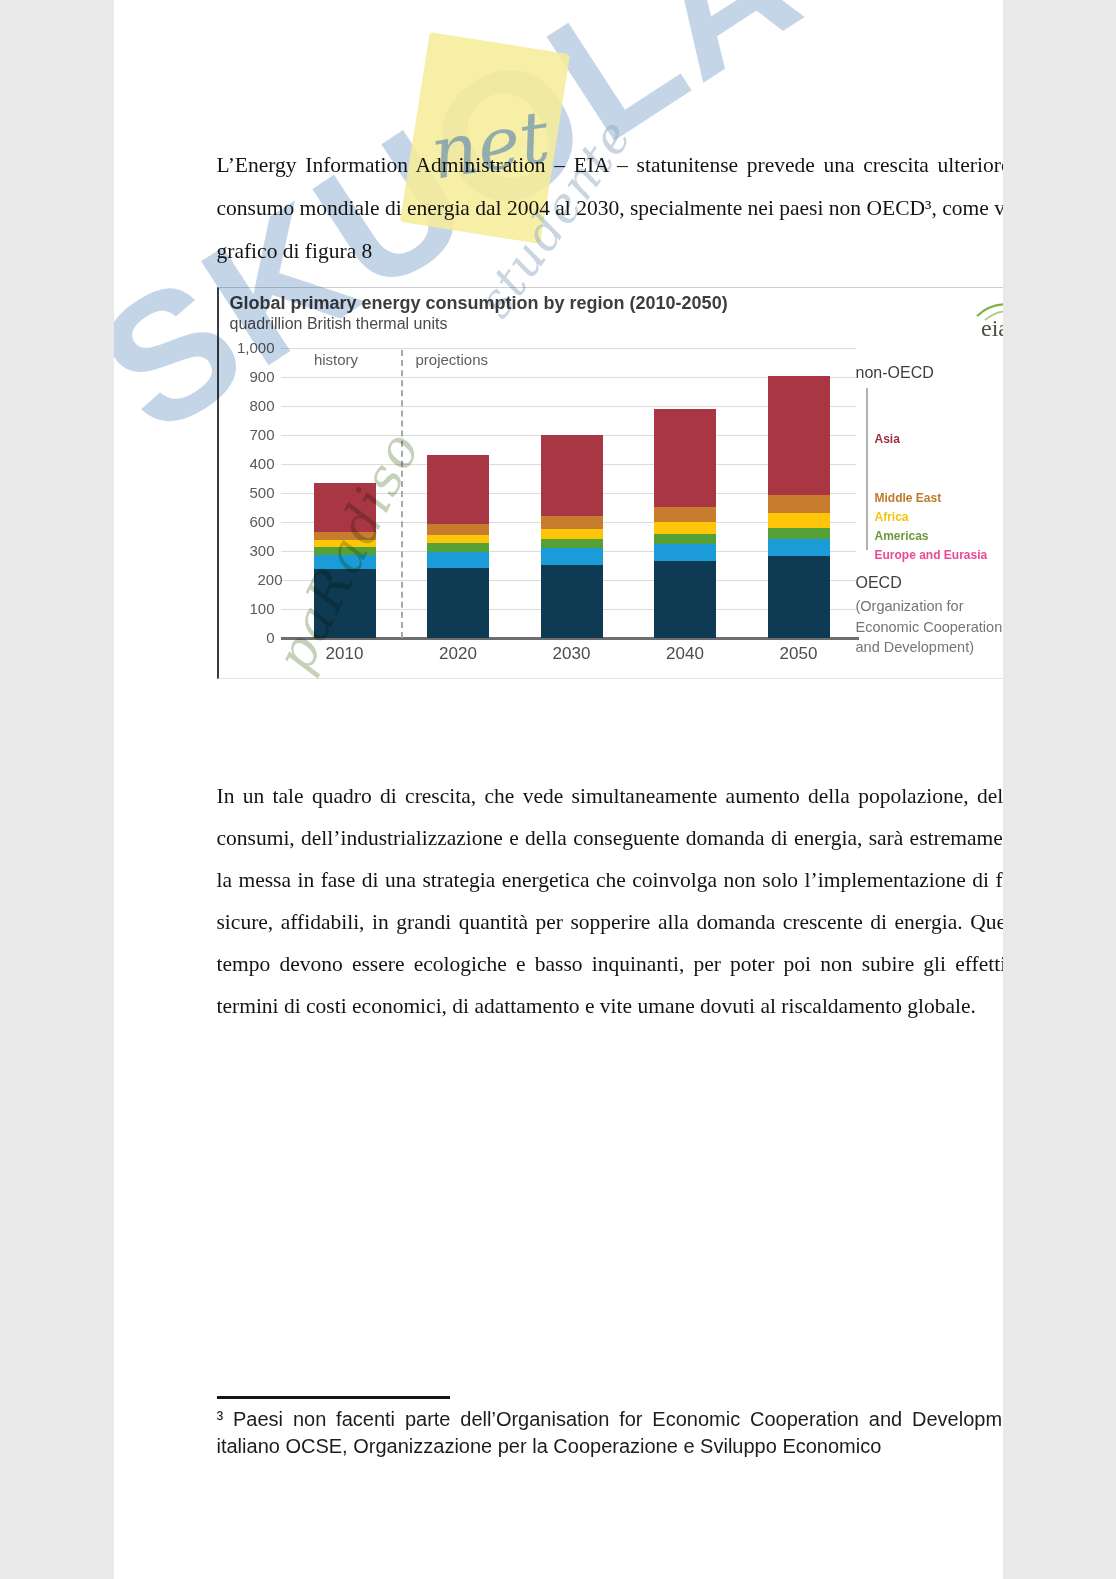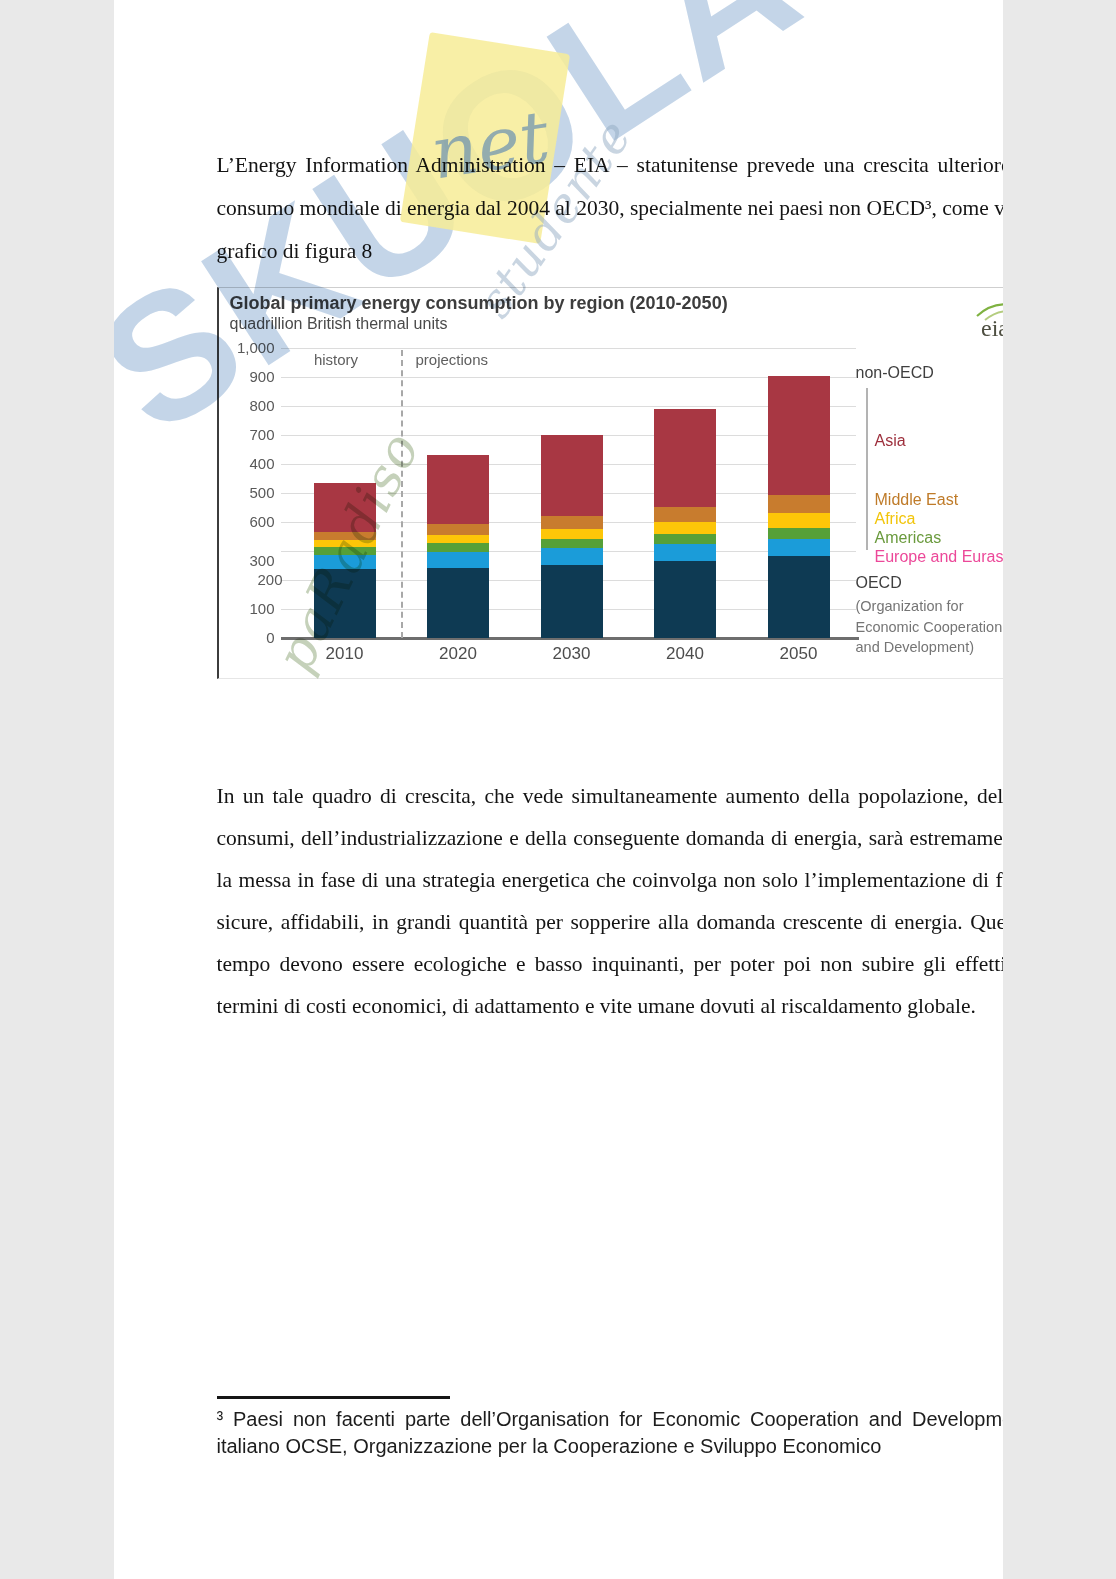--- a/index.html
+++ b/index.html
@@ -23,21 +23,21 @@
   .axisline{position:absolute;height:3px;background:#6e6e6e;}
   .ylabel{position:absolute;width:56px;text-align:right;font-size:15px;color:#595959;}
   .xlabel{position:absolute;width:80px;text-align:center;font-size:17px;color:#4d4d4d;}
   .bar-seg{position:absolute;width:62px;}
   .proj-divider{position:absolute;left:182px;top:62px;height:288px;width:0;
                 border-left:2px dashed #a8a8a8;}
   .phase-label{position:absolute;top:63px;font-size:15px;color:#5e5e5e;}
   #history-label{left:70px;width:95px;text-align:center;}
   #projections-label{left:197px;}
   .legend-group{position:absolute;left:637px;font-size:16px;color:#3f3f3f;}
-  .legend-item{position:absolute;left:656px;font-size:16px;font-weight:normal;}
+  .legend-item{position:absolute;left:656px;font-size:12px;font-weight:bold;}
   .legend-bracket{position:absolute;left:647px;top:100px;height:162px;width:0;
                   border-left:2px solid #b3b3b3;}
   .legend-note{position:absolute;left:637px;top:308px;font-size:14.5px;line-height:20.5px;
                color:#757575;white-space:pre-line;}
   .eia-logo{position:absolute;left:748px;top:8px;}
   .eia-text{font-size:24px;color:#4e4f41;font-family:"Liberation Serif",serif;}
 
   
   #figure-caption{position:absolute;left:103px;top:684px;width:900px;font-size:21.5px;
                   color:#141414;text-align:justify;text-align-last:justify;}
@@ -77,21 +77,21 @@
     <div class="chart-subtitle">quadrillion British thermal units</div>
 
     <div id="plot">
         <div class="axisline" style="left: 62px; top: 349px; width: 578px;"></div>
         <div class="ylabel" style="left: 0px; top: 341px;">0</div>
         <div class="gridline" style="left: 62px; top: 321px; width: 575px;"></div>
         <div class="ylabel" style="left: 0px; top: 312px;">100</div>
         <div class="gridline" style="left: 62px; top: 292px; width: 575px;"></div>
         <div class="ylabel" style="left: 8px; top: 283px;">200</div>
         <div class="gridline" style="left: 62px; top: 263px; width: 575px;"></div>
-        <div class="ylabel" style="left: 0px; top: 264px;">300</div>
+        <div class="ylabel" style="left: 0px; top: 254px;">300</div>
         <div class="gridline" style="left: 62px; top: 234px; width: 575px;"></div>
         <div class="ylabel" style="left: 0px; top: 225px;">600</div>
         <div class="gridline" style="left: 62px; top: 205px; width: 575px;"></div>
         <div class="ylabel" style="left: 0px; top: 196px;">500</div>
         <div class="gridline" style="left: 62px; top: 176px; width: 575px;"></div>
         <div class="ylabel" style="left: 0px; top: 167px;">400</div>
         <div class="gridline" style="left: 62px; top: 147px; width: 575px;"></div>
         <div class="ylabel" style="left: 0px; top: 138px;">700</div>
         <div class="gridline" style="left: 62px; top: 118px; width: 575px;"></div>
         <div class="ylabel" style="left: 0px; top: 109px;">800</div>

